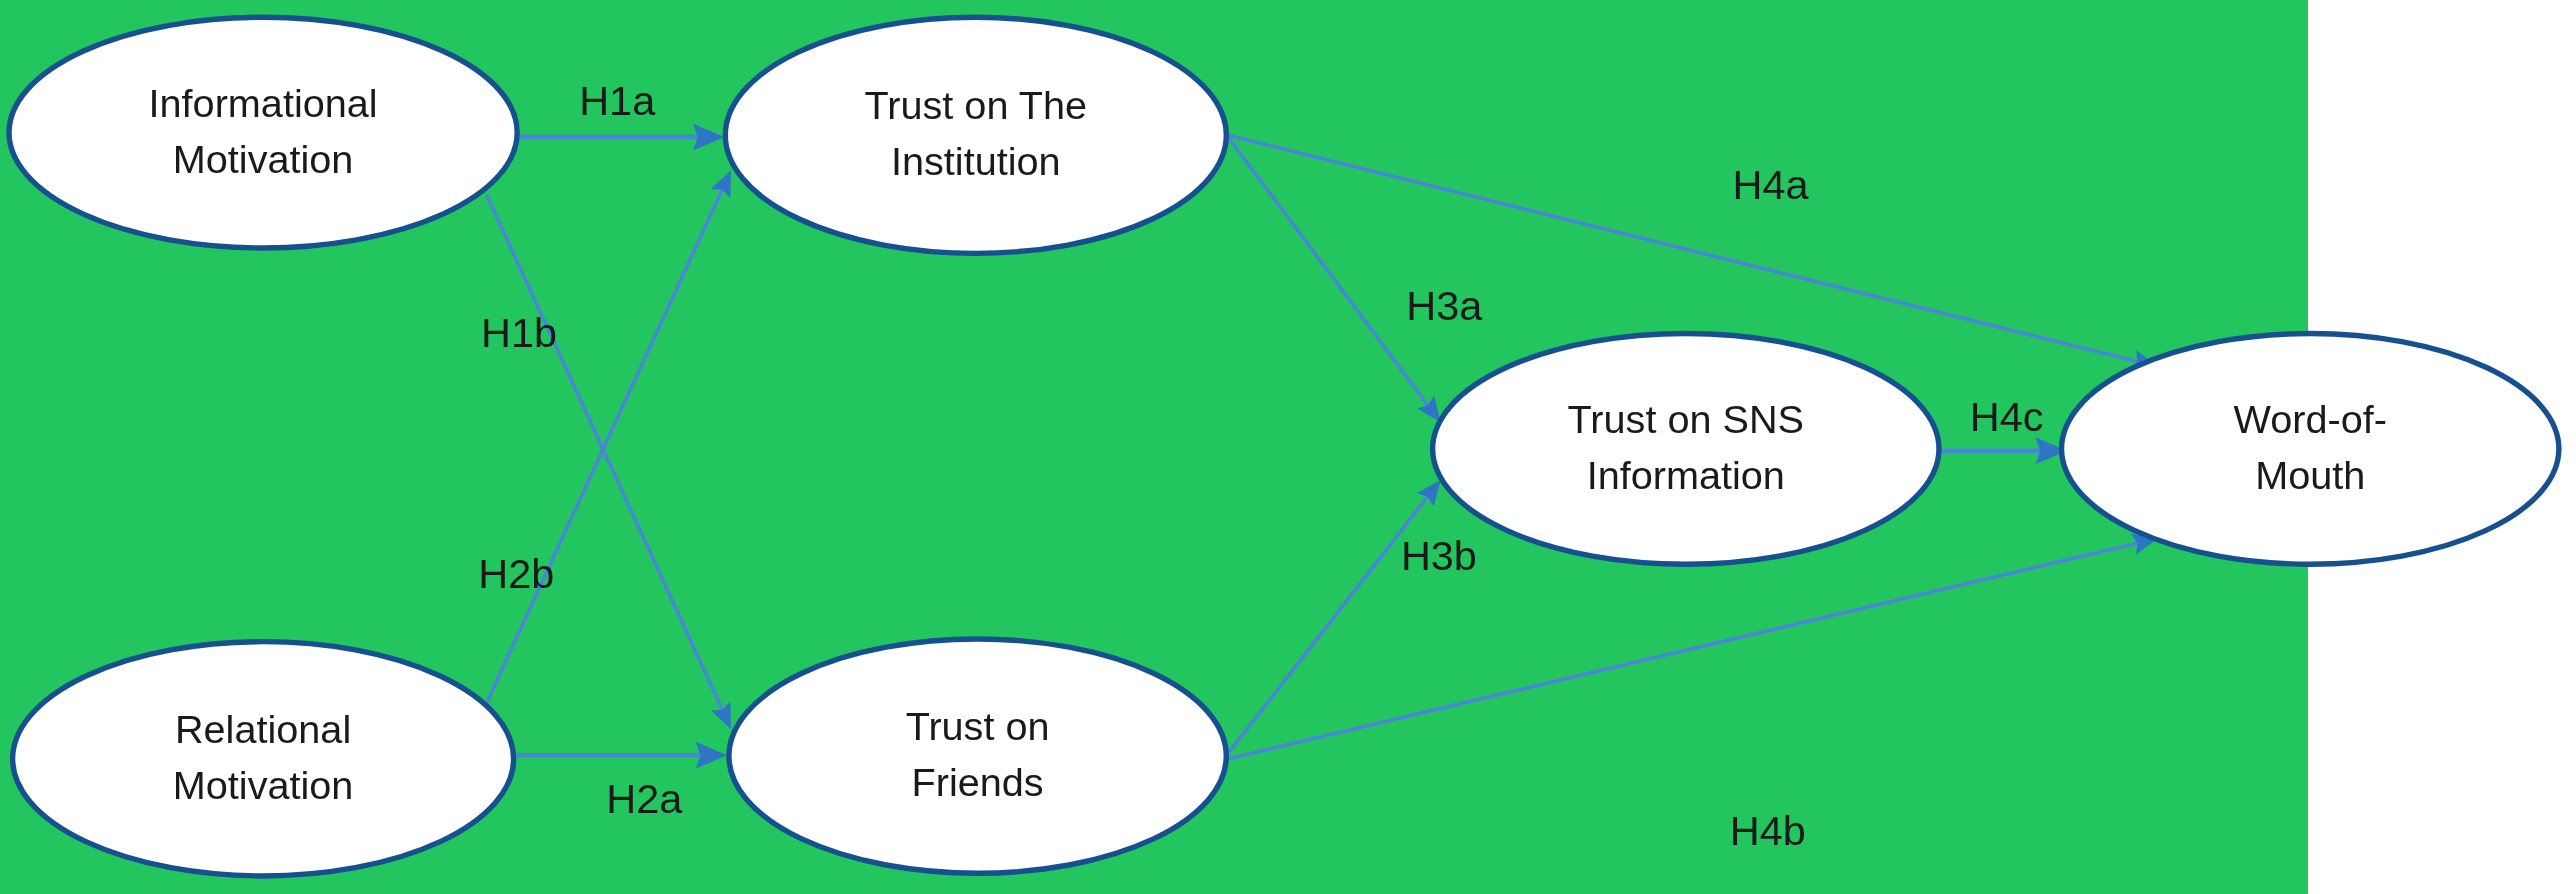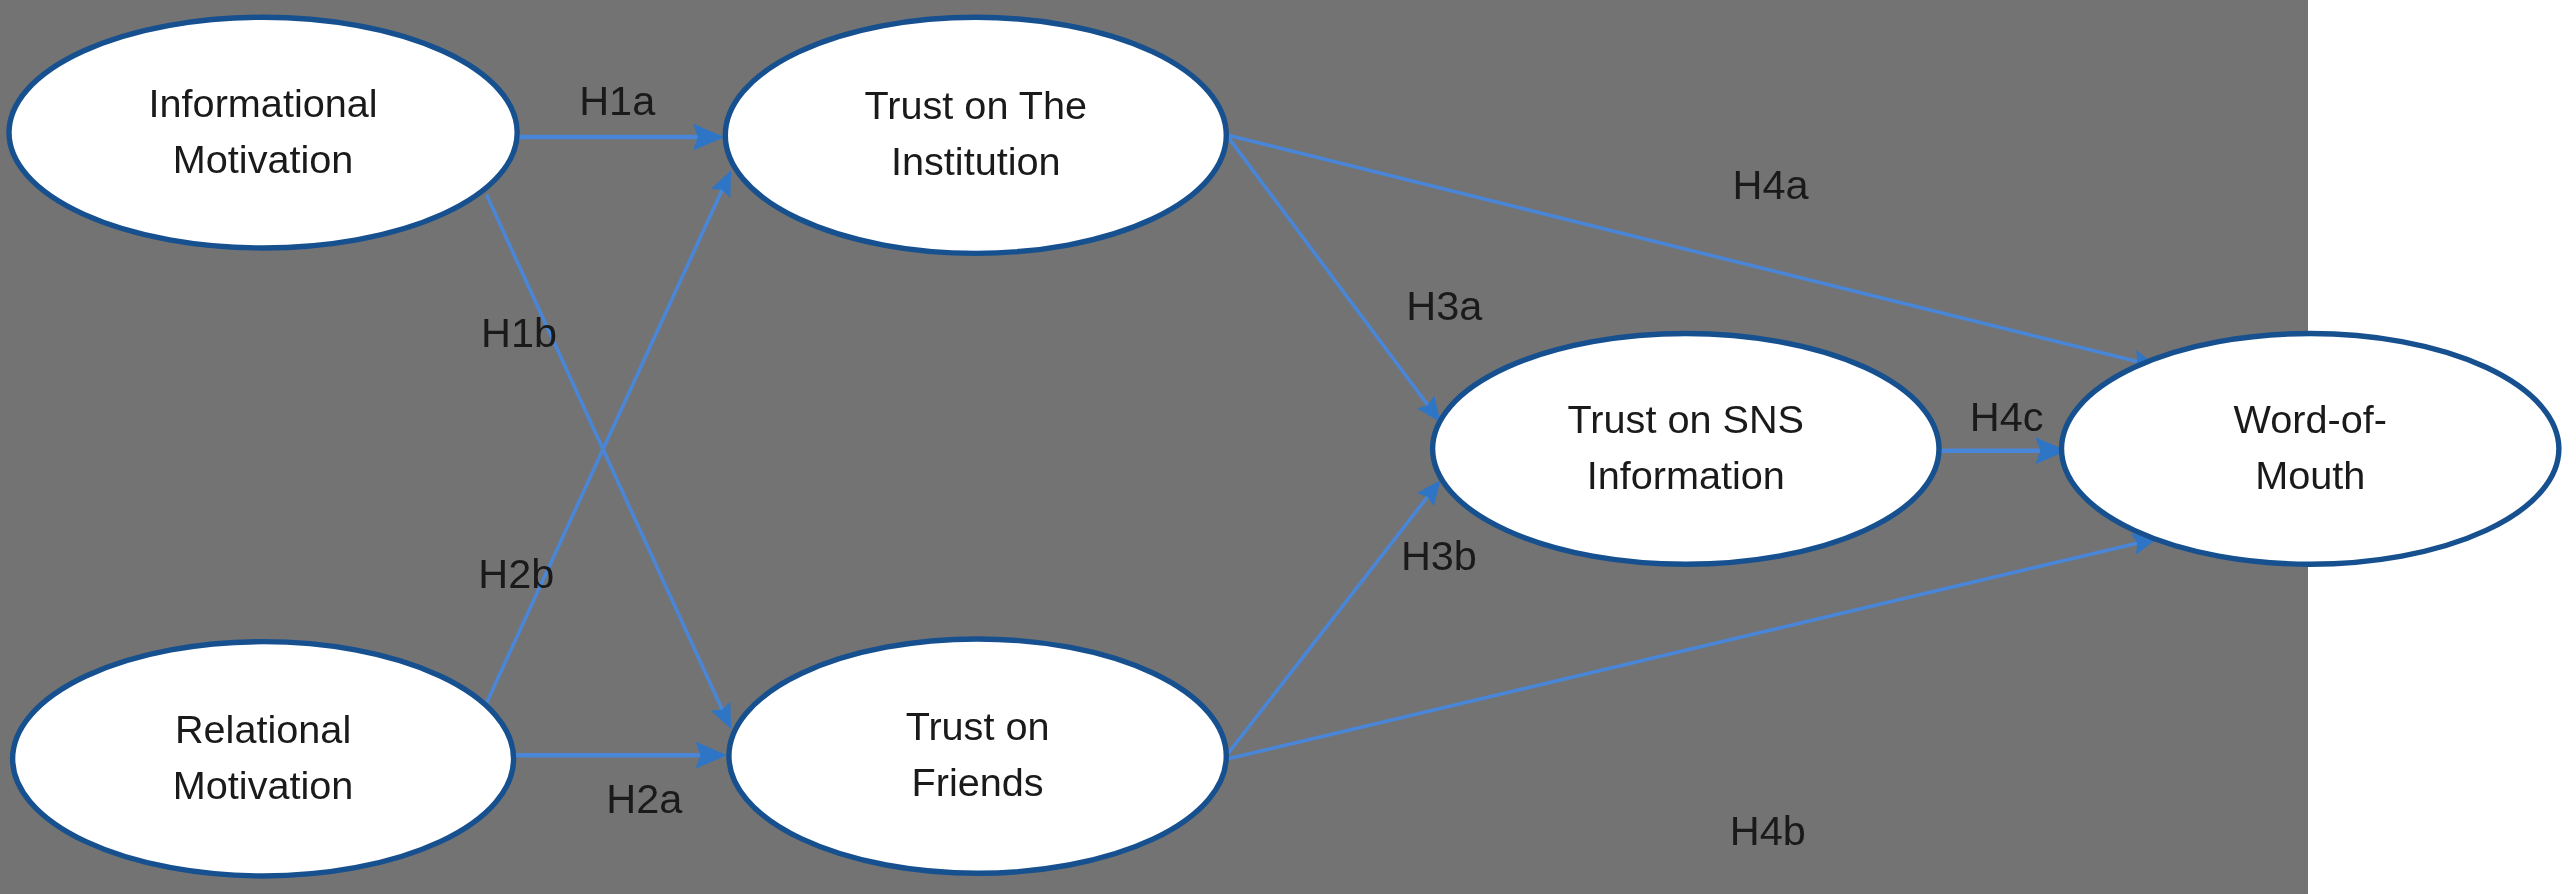--- a/index.html
+++ b/index.html
@@ -5,21 +5,21 @@
   html,body{margin:0;padding:0;}
   body{
     width:2576px;height:895px;
     background:#ffffff;
     font-family:"Liberation Sans", sans-serif;
     overflow:hidden;
   }
   #diagram-root{
     position:relative;
     width:2308px;height:895px;
-    background:#737373;
+    background:#22c55e;
   }
   svg#model-svg{
     position:absolute;left:0;top:0;
     width:2576px;height:895px;
     display:block;
   }
   .node-ellipse{
     fill:#ffffff;
     stroke:#17508F;
     stroke-width:6;

